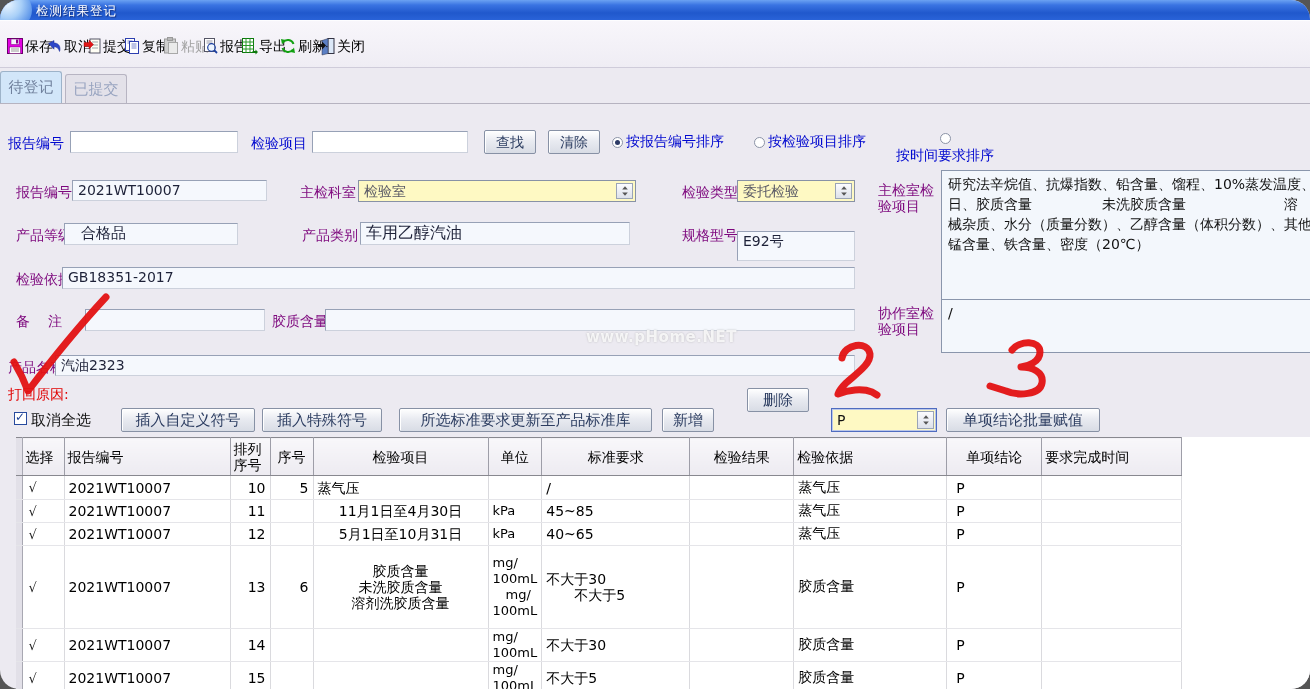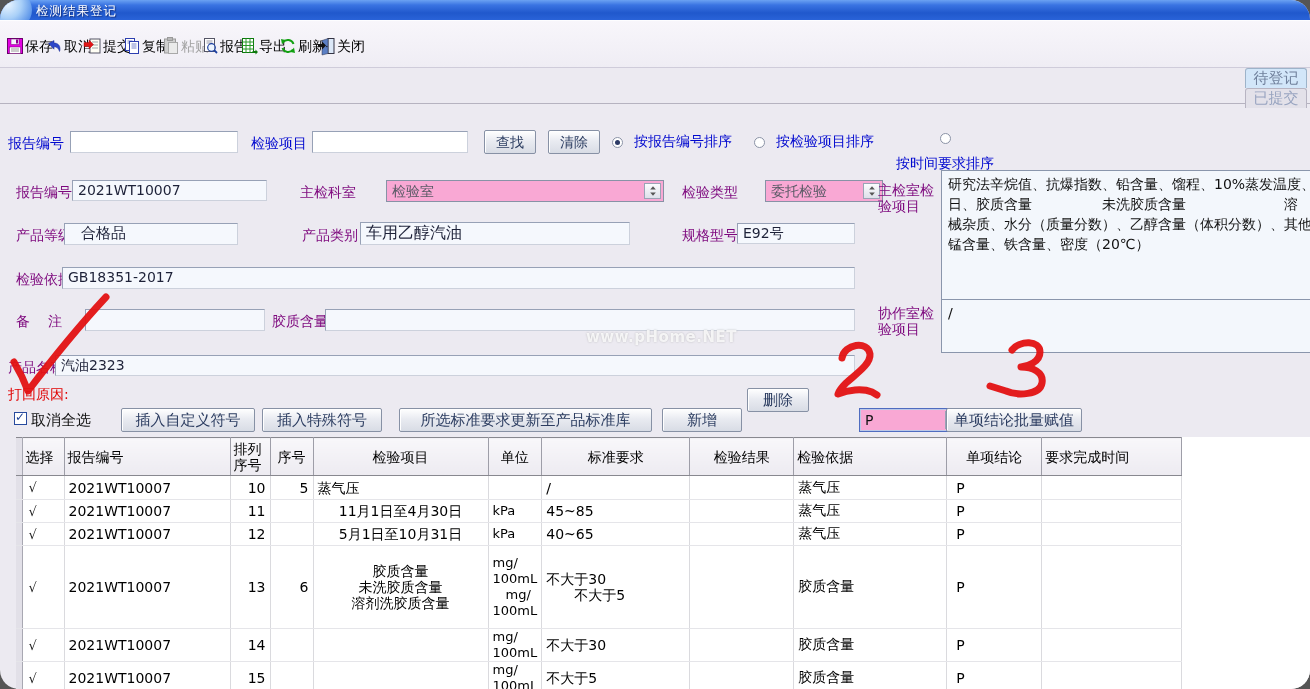--- a/index.html
+++ b/index.html
@@ -15,42 +15,42 @@
   .toolbar{position:absolute;left:0;top:20px;width:1310px;height:48px;
     background:linear-gradient(180deg,#f8f6fb,#efedf4);border-top:1px solid #fdfdff;border-bottom:1px solid #cfccda;
     display:flex;align-items:flex-start;padding-left:5px;box-sizing:border-box;}
   .tbtn{width:38px;height:44px;margin:1px 1px 0 0;display:flex;flex-direction:row;align-items:center;justify-content:flex-start;padding-top:3px;box-sizing:border-box;cursor:default;}
   .tbtn .ticon{width:20px;height:20px;display:block;}
   .tbtn .ticon svg{width:20px;height:20px;display:block;}
   .tbtn .tlabel{font-size:14px;color:#000;line-height:18px;white-space:nowrap;}
   .tbtn.disabled .tlabel{color:#a2a2a2;}
   
   .tabbar{position:absolute;left:0;top:68px;width:1310px;height:36px;border-bottom:1px solid #b6b3c0;
-    display:flex;align-items:flex-end;box-sizing:border-box;flex-direction:column;}
+    display:flex;align-items:flex-end;box-sizing:border-box;}
   .tab{min-width:56px;padding:0 2px;display:flex;align-items:center;justify-content:center;
     font-size:15px;border:1px solid #9db3c9;border-bottom:none;border-radius:3px 3px 0 0;margin-right:3px;}
   .tab.active{height:31px;background:#d2e6f9;color:#70809c;}
   .tab:not(.active){height:28px;background:#e3e1e9;color:#98a4c0;border-color:#b7b4c2;}
   
   .bluelabel{position:absolute;color:#0008cf;font-size:14px;white-space:nowrap;}
   .purplelabel{position:absolute;color:#7d077d;font-size:14px;white-space:nowrap;}
   .redlabel{position:absolute;color:#e00000;font-size:14px;white-space:nowrap;}
   .finput{position:absolute;background:#f5f8fd;border:1px solid;border-color:#97a1b6 #ccd1dc #ccd1dc #97a1b6;
     box-sizing:border-box;font-size:14px;color:#1d2138;padding:1px 5px;overflow:hidden;white-space:nowrap;line-height:17px;}
   .ftext{position:absolute;background:#f3f7fc;border:1px solid #8a96ac;box-sizing:border-box;
     font-size:14px;color:#111;padding:3px 6px;line-height:20px;white-space:pre;overflow:hidden;}
-  .combo{position:absolute;background:#f9a8d4;border:1px solid #8892a6;box-sizing:border-box;overflow:hidden;margin-left:28px;}
+  .combo{position:absolute;background:#fef9c3;border:1px solid #8892a6;box-sizing:border-box;overflow:hidden;}
   .combo .val{position:absolute;left:5px;top:2px;font-size:14px;color:#5a5a66;white-space:nowrap;}
   .spin{position:absolute;right:2px;top:2px;bottom:2px;width:15px;border:1px solid #9aa4b6;
     background:linear-gradient(180deg,#fcfcfe,#dde1ea);display:flex;align-items:center;justify-content:center;}
   .spin svg{width:8px;height:12px;}
   .btn3d{position:absolute;height:24px;background:linear-gradient(180deg,#ffffff,#e9ebf1 45%,#d8dce5);
     border:1px solid #8791a5;border-radius:2px;box-shadow:inset 1px 1px 0 #fff;
     color:#2b3c60;font-size:15px;text-align:center;line-height:22px;box-sizing:border-box;white-space:nowrap;overflow:hidden;}
-  .radio-opt{position:absolute;display:flex;align-items:center;gap:11px;justify-content:space-between;}
+  .radio-opt{position:absolute;display:flex;align-items:center;gap:3px;justify-content:space-between;}
   .radio{width:11px;height:11px;border-radius:50%;border:1px solid #8b93a6;background:#fff;box-sizing:border-box;position:relative;}
   .radio.checked::after{content:"";position:absolute;left:2px;top:2px;width:5px;height:5px;border-radius:50%;background:#2d3a66;}
   .radio-opt span.rlabel{color:#0008cf;font-size:14px;white-space:nowrap;}
   .cb{position:absolute;width:13px;height:13px;background:#fff;border:1px solid #274a9e;box-sizing:border-box;}
   .cb::after{content:"✓";position:absolute;left:0px;top:-3px;font-size:12px;font-weight:bold;color:#1c3f94;}
   
   #gridwrap{position:absolute;left:16px;top:437px;}
   #grid{border-collapse:collapse;table-layout:fixed;background:#fff;}
   #grid th{background:linear-gradient(180deg,#f8f7fa,#edebf1);font-weight:normal;font-size:14px;color:#000;
     border-right:1px solid #9e9ea8;border-bottom:1px solid #88888f;border-top:1px solid #88888f;
@@ -239,53 +239,53 @@
   <div class="ftext" style="left:941px;top:170px;width:372px;height:130px;">研究法辛烷值、抗爆指数、铅含量、馏程、10%蒸发温度、50%蒸
 日、胶质含量　　　　　未洗胶质含量　　　　　　　溶
 械杂质、水分（质量分数）、乙醇含量（体积分数）、其他有机
 锰含量、铁含量、密度（20℃）</div>
 
   <div class="purplelabel" style="left:16px;top:227px;">产品等级</div>
   <div class="finput" style="left:64px;top:223px;width:174px;height:22px;font-size:15px;padding-left:16px;">合格品</div>
   <div class="purplelabel" style="left:302px;top:227px;">产品类别</div>
   <div class="finput" style="left:360px;top:222px;width:270px;height:23px;font-size:16px;">车用乙醇汽油</div>
   <div class="purplelabel" style="left:682px;top:227px;">规格型号</div>
-  <div class="finput" style="left:737px;top:223px;width:118px;height:21px;">E92号</div>
+  <div class="finput" style="left:737px;top:231px;width:118px;height:30px;">E92号</div>
 
   <div class="purplelabel" style="left:16px;top:271px;">检验依据</div>
   <div class="finput" style="left:62px;top:267px;width:793px;height:22px;">GB18351-2017</div>
 
   <div class="purplelabel" style="left:16px;top:313px;letter-spacing:2px;">备　注</div>
   <div class="finput" style="left:85px;top:309px;width:180px;height:22px;"></div>
   <div class="purplelabel" style="left:272px;top:313px;">胶质含量</div>
   <div class="finput" style="left:325px;top:309px;width:530px;height:22px;"></div>
   <div class="purplelabel" style="left:878px;top:305px;width:62px;white-space:normal;line-height:16px;">协作室检验项目</div>
   <div class="ftext" style="left:941px;top:299px;width:372px;height:54px;">/</div>
 
   <div class="purplelabel" style="left:8px;top:359px;">产品名称</div>
   <div class="finput" style="left:55px;top:355px;width:800px;height:21px;">汽油2323</div>
   <div class="redlabel" style="left:8px;top:386px;">打回原因:</div>
 
   <div class="cb" style="left:14px;top:412px;"></div>
   <div style="position:absolute;left:31px;top:411px;font-size:15px;color:#111;">取消全选</div>
   <div class="btn3d" style="left:121px;top:408px;width:134px;">插入自定义符号</div>
   <div class="btn3d" style="left:262px;top:408px;width:120px;">插入特殊符号</div>
   <div class="btn3d" style="left:399px;top:408px;width:253px;">所选标准要求更新至产品标准库</div>
-  <div class="btn3d" style="left:662px;top:408px;width:80px;">新增</div>
+  <div class="btn3d" style="left:662px;top:408px;width:52px;">新增</div>
   <div class="btn3d" style="left:747px;top:388px;width:62px;">删除</div>
   <div class="combo" style="left:831px;top:408px;width:106px;height:24px;border:1px solid #4f6cc0;box-shadow:inset 0 0 0 1px #bcc8e8;">
     <span class="val" style="color:#111;top:3px;">P</span>
     <span class="spin">
         <svg viewBox="0 0 10 14">
           <polygon points="5,1 8.5,5 1.5,5" fill="#555"></polygon>
           <polygon points="5,13 8.5,9 1.5,9" fill="#555"></polygon>
         </svg>
       </span>
   </div>
-  <div class="btn3d" style="left:946px;top:408px;width:136px;">单项结论批量赋值</div>
+  <div class="btn3d" style="left:946px;top:408px;width:154px;">单项结论批量赋值</div>
 
   <div class="rightwhite"></div>
   <div id="gridwrap">
       <table id="grid">
         <colgroup>
           <col style="width: 6px;">
           <col style="width: 42px;">
           <col style="width: 166px;">
           <col style="width: 40px;">
           <col style="width: 43px;">

